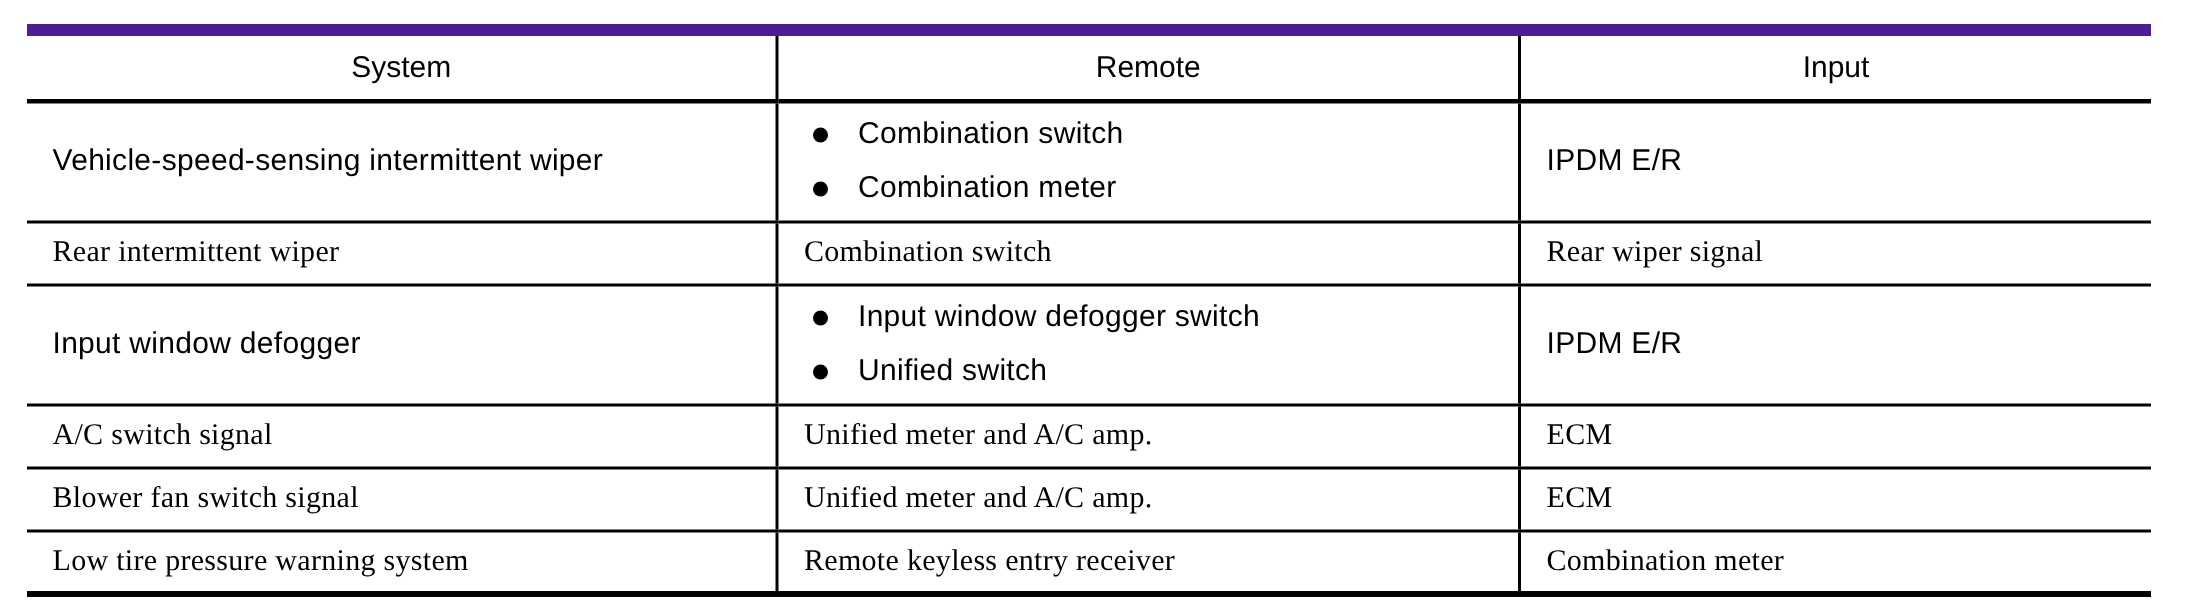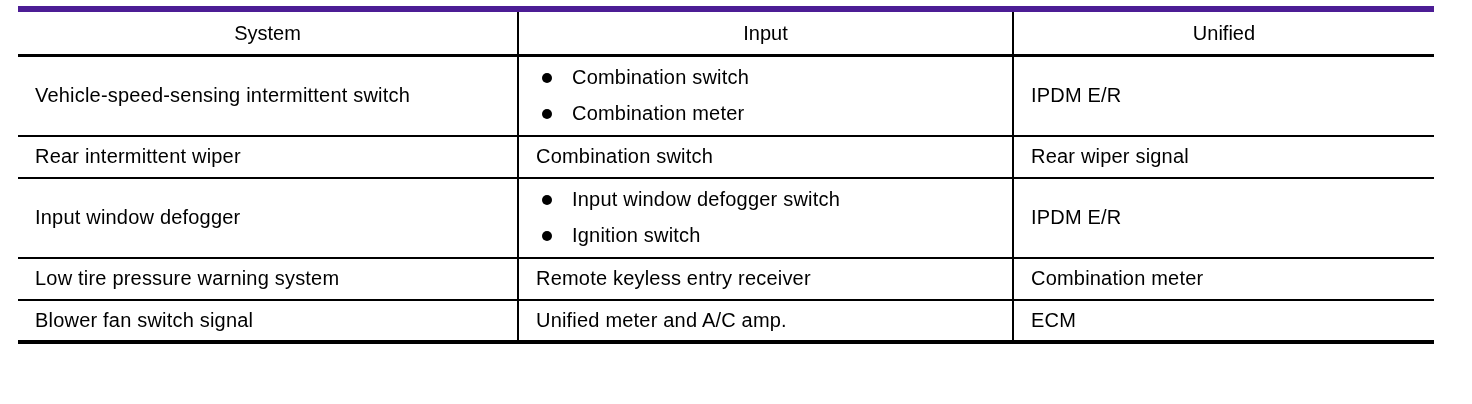--- a/index.html
+++ b/index.html
@@ -14,24 +14,24 @@
   }
   .page {
     position: relative;
     width: 1472px;
     height: 404px;
     background: #ffffff;
   }
   table.doc-table {
     position: absolute;
     left: 18px;
-    top: 6px;
+    top: 16px;
     width: 1416px;
     border-collapse: collapse;
-    border-top: 6px solid #4c1d95;
+    border-top: 8px solid #4c1d95;
     border-bottom: 4px solid #000000;
     font-size: 20px;
     table-layout: fixed;
   }
   col.c-system { width: 500px; }
   col.c-input  { width: 495px; }
   col.c-output { width: 421px; }
 
   thead th {
     height: 42px;
@@ -45,21 +45,21 @@
   tbody td {
     border-bottom: 2px solid #000000;
     vertical-align: middle;
     padding: 0 8px 0 17px;
     letter-spacing: 0.2px;
   }
   tbody tr:last-child td { border-bottom: none; }
   th + th, td + td { border-left: 2px solid #000000; }
 
   tr.row-tall  { height: 80px; }
-  tr.row-short { height: 42px; }
+  tr.row-short { height: 42px; font-family: Liberation Serif, serif; }
 
   .bullet-list {
     display: flex;
     flex-direction: column;
     gap: 13px;
   }
   .bullet-item {
     display: flex;
     align-items: center;
     margin-left: 6px;
@@ -79,27 +79,27 @@
 <div class="page">
   <table class="doc-table">
     <colgroup>
       <col class="c-system">
       <col class="c-input">
       <col class="c-output">
     </colgroup>
     <thead>
       <tr>
         <th>System</th>
+        <th>Remote</th>
         <th>Input</th>
-        <th>Unified</th>
       </tr>
     </thead>
     <tbody>
       <tr class="row-tall">
-        <td>Vehicle-speed-sensing intermittent switch</td>
+        <td>Vehicle-speed-sensing intermittent wiper</td>
         <td>
           <div class="bullet-list">
             <div class="bullet-item">
               <span class="bullet"></span>
               <span>Combination switch</span>
             </div>
             <div class="bullet-item">
               <span class="bullet"></span>
               <span>Combination meter</span>
             </div>
@@ -115,31 +115,36 @@
       <tr class="row-tall">
         <td>Input window defogger</td>
         <td>
           <div class="bullet-list">
             <div class="bullet-item">
               <span class="bullet"></span>
               <span>Input window defogger switch</span>
             </div>
             <div class="bullet-item">
               <span class="bullet"></span>
-              <span>Ignition switch</span>
+              <span>Unified switch</span>
             </div>
           </div>
         </td>
         <td>IPDM E/R</td>
       </tr>
       <tr class="row-short">
-        <td>Low tire pressure warning system</td>
-        <td>Remote keyless entry receiver</td>
-        <td>Combination meter</td>
+        <td>A/C switch signal</td>
+        <td>Unified meter and A/C amp.</td>
+        <td>ECM</td>
       </tr>
       <tr class="row-short">
         <td>Blower fan switch signal</td>
         <td>Unified meter and A/C amp.</td>
         <td>ECM</td>
       </tr>
+      <tr class="row-short">
+        <td>Low tire pressure warning system</td>
+        <td>Remote keyless entry receiver</td>
+        <td>Combination meter</td>
+      </tr>
     </tbody>
   </table>
 </div>
 
 </body></html>

